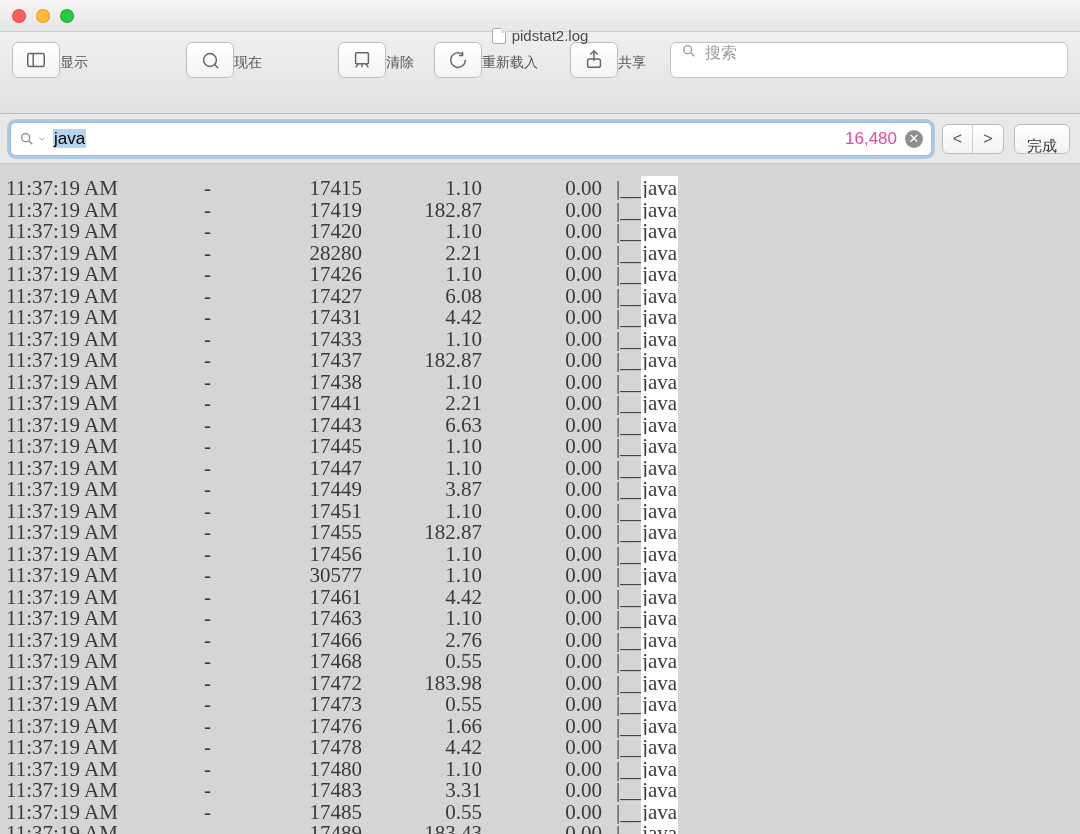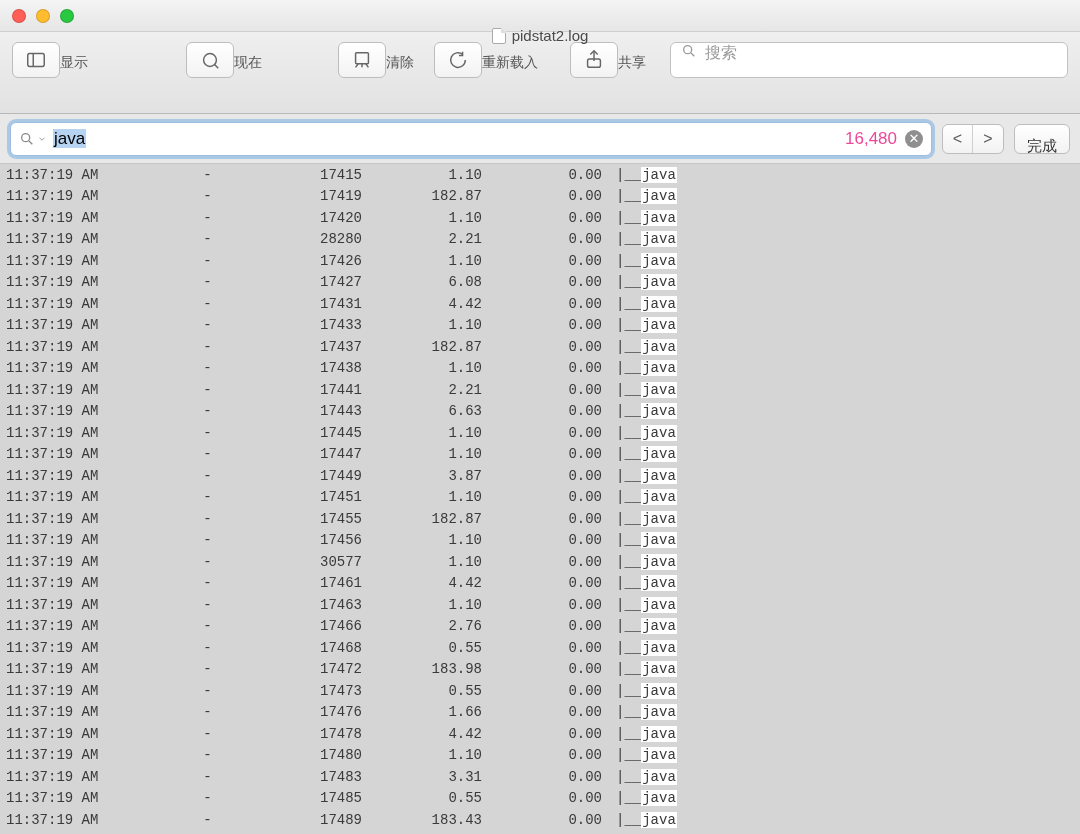--- a/index.html
+++ b/index.html
@@ -114,26 +114,26 @@
   .seg button:first-child{border-right:1px solid #cfcfcf;}
   .done-btn{
     height:30px;padding:12px 12px;border:1px solid #bdbdbd;border-radius:6px;
     background:linear-gradient(#ffffff,#f2f2f2);color:#333;font-size:15px;
   }
 
   
   .content {
     height: calc(834px - 32px - 82px - 50px);
     background:#d5d5d5;
-    font-family: Liberation Mono, monospace;
-    font-size: 14px;
+    font-family: Liberation Serif, serif;
+    font-size: 21px;
     color:#3a3a3a;
     overflow:hidden;
     position:relative;
-    padding-top:0;
+    padding-top:14px;
   }
   .row {
     display:flex;
     height:21.5px;
     align-items:center;
     white-space: pre;
   }
   .c-time{width:155px; padding-left:6px;}
   .c-dash{width:105px; text-align:center;}
   .c-pid {width:110px; text-align:right; padding-right:8px;}

